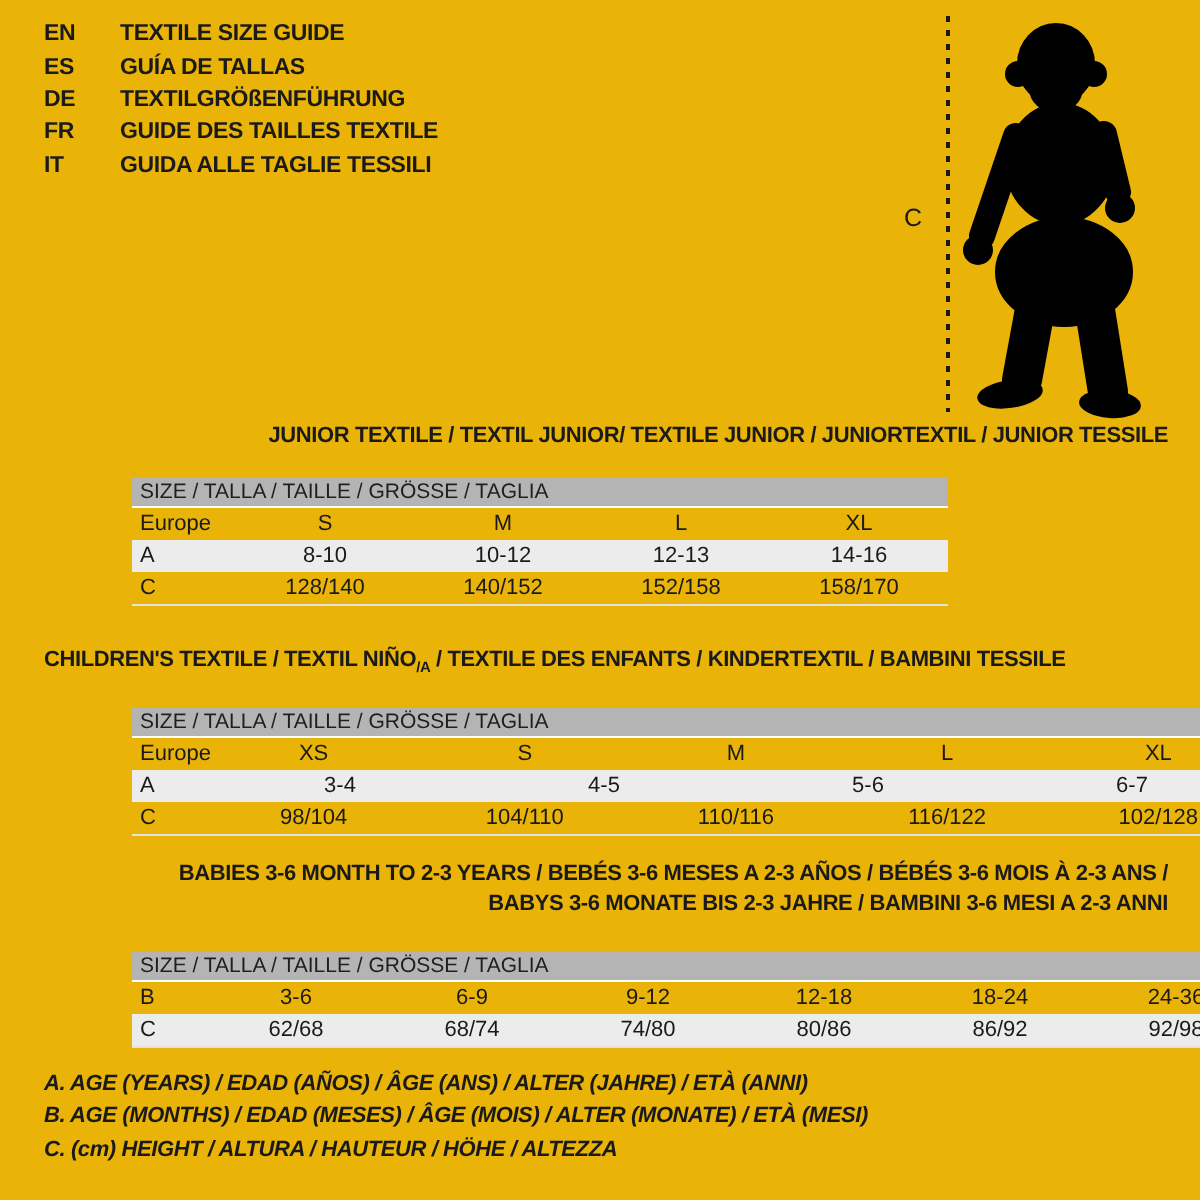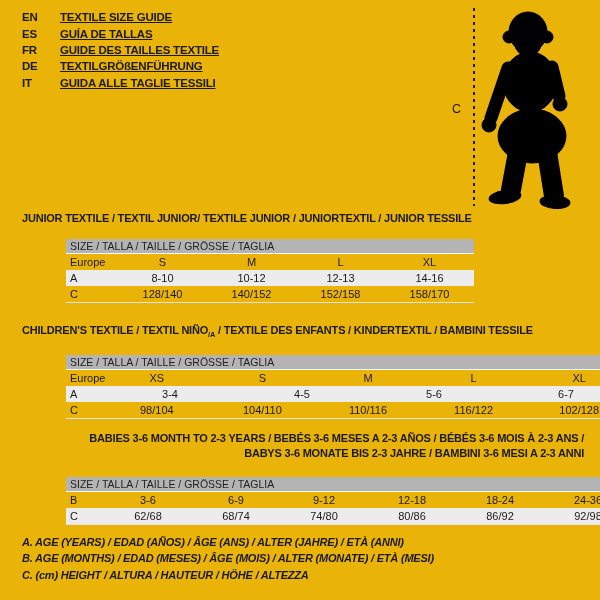--- a/index.html
+++ b/index.html
@@ -3,35 +3,35 @@
 <meta charset="utf-8">
 <style>
   html,body{margin:0;padding:0;background:#fff;}
   #page{position:relative;width:600px;height:600px;background:#eab308;overflow:hidden;
         font-family:"Liberation Sans", sans-serif;color:#1a1a1a;}
 
   
   .lang-block{position:absolute;left:22px;top:9px;}
   .lang-row{display:flex;height:16.4px;align-items:center;}
   .lang-code{width:38px;font-size:11.5px;font-weight:700;letter-spacing:-0.2px;}
-  .lang-label{font-size:11.5px;font-weight:700;letter-spacing:-0.2px;white-space:nowrap;text-decoration:underline;}
+  .lang-label{font-size:11.5px;font-weight:700;letter-spacing:-0.2px;white-space:nowrap;}
 
   
   .figure{position:absolute;left:440px;top:0;width:160px;height:215px;}
   .dash-line{position:absolute;left:33px;top:8px;width:2px;height:198px;
              background:repeating-linear-gradient(to bottom,#1a1a1a 0 3px,transparent 3px 7px);}
   .figure-label{position:absolute;left:12px;top:102px;font-size:12.5px;font-weight:400;}
   .baby-svg{position:absolute;left:40px;top:4px;}
 
   
   .tables{position:absolute;left:18px;top:211px;width:566px;}
   .section-title{font-size:11px;font-weight:700;letter-spacing:-0.2px;line-height:15px;
                  padding-left:4px;white-space:nowrap;}
   .section-title sub{font-size:7.5px;}
-  .sec-0 .title-wrap{margin-bottom:13px;}
+  .sec-0 .title-wrap{margin-bottom:13px;text-align:right;}
   .sec-1{margin-top:20px;}
   .sec-1 .title-wrap{margin-bottom:13px;}
   .sec-2{margin-top:12px;}
   .sec-2 .title-wrap{margin-bottom:16px;text-align:right;}
 
   .size-table{width:566px;}
   .sec-0 .size-table{width:408px;}
   .table-header{height:15px;line-height:15px;background:#b4b4b4;color:#1f1f1f;
                 font-size:10.5px;padding-left:4px;border-bottom:1px solid #fff;box-sizing:border-box;}
   .table-row{display:flex;height:16px;line-height:16px;font-size:11px;}
@@ -55,26 +55,26 @@
   <div class="lang-block">
     <div class="lang-row">
       <span class="lang-code">EN</span>
       <span class="lang-label">TEXTILE SIZE GUIDE</span>
     </div>
     <div class="lang-row">
       <span class="lang-code">ES</span>
       <span class="lang-label">GUÍA DE TALLAS</span>
     </div>
     <div class="lang-row">
+      <span class="lang-code">DE</span>
+      <span class="lang-label">TEXTILGRÖßENFÜHRUNG</span>
+    </div>
+    <div class="lang-row">
       <span class="lang-code">FR</span>
       <span class="lang-label">GUIDE DES TAILLES TEXTILE</span>
-    </div>
-    <div class="lang-row">
-      <span class="lang-code">DE</span>
-      <span class="lang-label">TEXTILGRÖßENFÜHRUNG</span>
     </div>
     <div class="lang-row">
       <span class="lang-code">IT</span>
       <span class="lang-label">GUIDA ALLE TAGLIE TESSILI</span>
     </div>
   </div>
 
   <div class="figure">
     <span class="figure-label">C</span>
     <div class="dash-line"></div>

